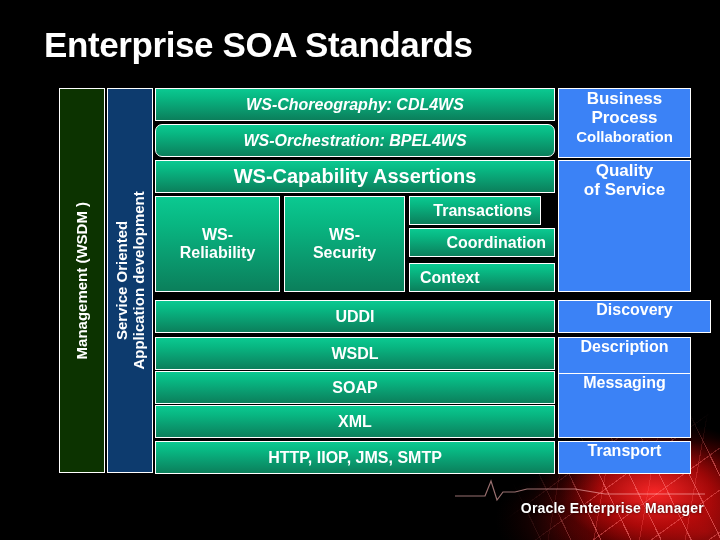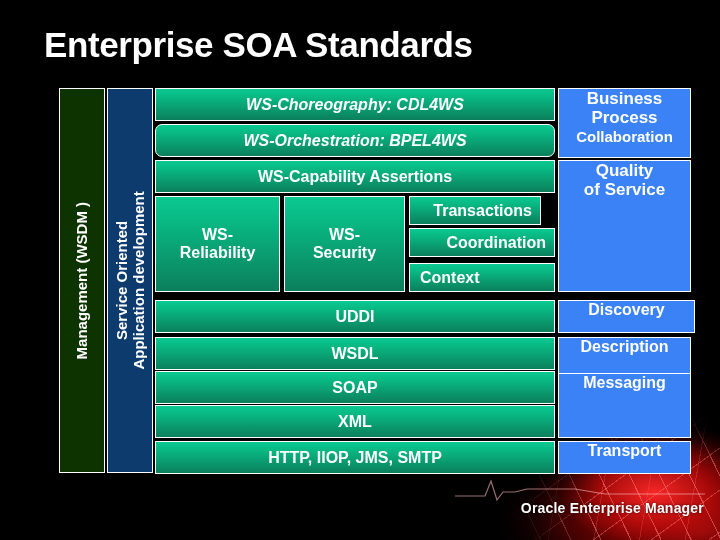--- a/index.html
+++ b/index.html
@@ -171,21 +171,21 @@
   </div>
 
   <div class="teal" style="left:155px; top:88px; width:400px; height:33px; font-size:16px;">
     <span class="italic">WS-Choreography: CDL4WS</span>
   </div>
 
   <div class="teal" style="left:155px; top:124px; width:400px; height:33px; font-size:16px;border-radius:7px;">
     <span class="italic">WS-Orchestration: BPEL4WS</span>
   </div>
 
-  <div class="teal" style="left:155px; top:160px; width:400px; height:33px; font-size:16px;">
+  <div class="teal" style="left:155px; top:160px; width:400px; height:33px; font-size:20px;">
     <span>WS-Capability Assertions</span>
   </div>
 
   <div class="teal" style="left:155px; top:196px; width:125px; height:96px; font-size:16px;">
     <span>
       <span>WS-</span><br>
       <span>Reliability</span>
     </span>
   </div>
 
@@ -236,21 +236,21 @@
     </span>
   </div>
 
   <div class="navy" style="left:558px; top:160px; width:133px; height:132px; font-size:17px;">
     <span>
       <span>Quality</span><br>
       <span>of Service</span>
     </span>
   </div>
 
-  <div class="navy" style="left:558px; top:300px; width:137px; height:33px; font-size:16px;">
+  <div class="navy" style="left:558px; top:300px; width:153px; height:33px; font-size:16px;">
     <span>Discovery</span>
   </div>
 
   <div class="navy" style="left:558px; top:337px; width:133px; height:46px; font-size:16px;">
     <span>Description</span>
   </div>
 
   <div class="navy" style="left:558px; top:373px; width:133px; height:65px; font-size:16px;">
     <span>Messaging</span>
   </div>

